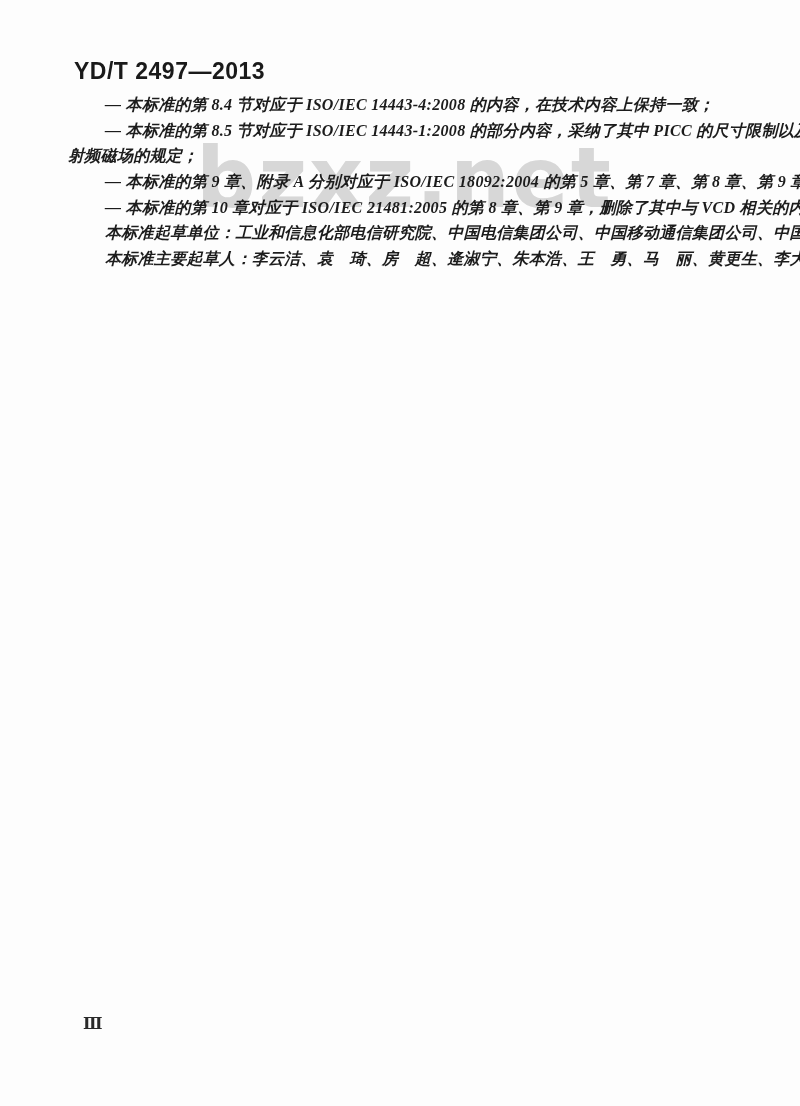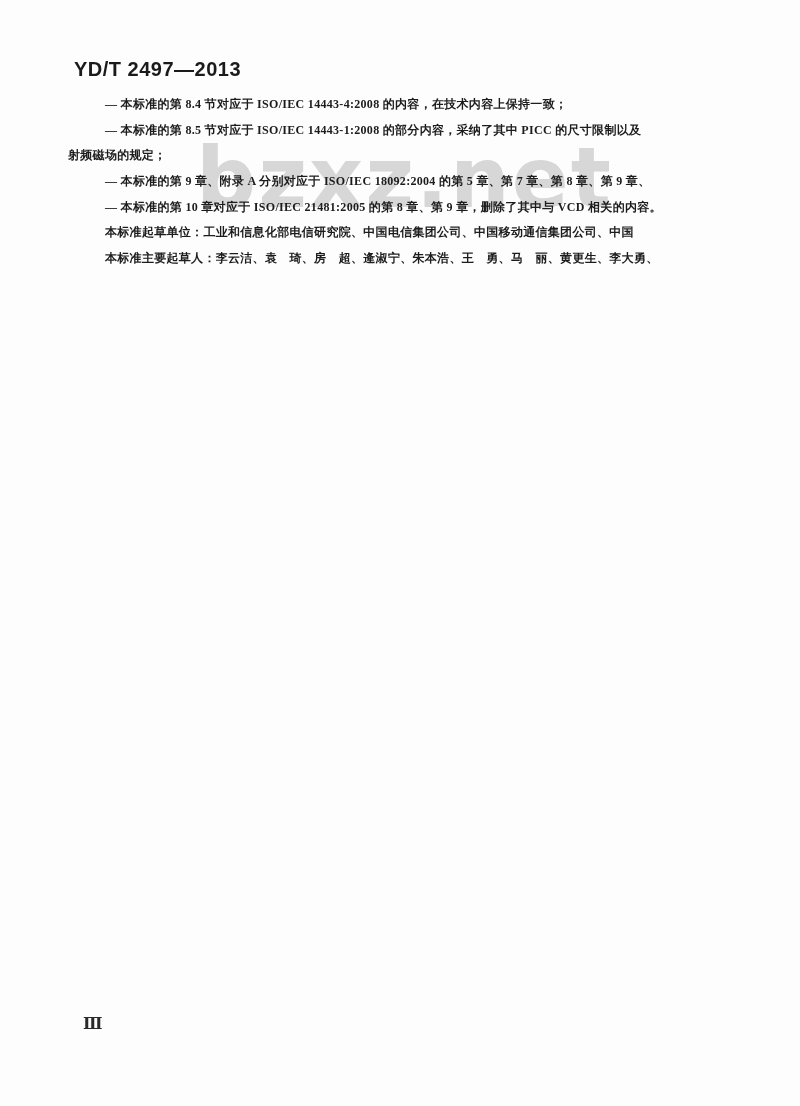--- a/index.html
+++ b/index.html
@@ -15,21 +15,21 @@
     overflow: hidden;
     font-family: "Liberation Serif", "DejaVu Serif", serif;
     color: #1c1c1c;
   }
   .doc-header {
     position: absolute;
     left: 74px;
     top: 58px;
     font-family: "Liberation Sans", "DejaVu Sans", sans-serif;
     font-weight: bold;
-    font-size: 20px;
+    font-size: 23px;
     letter-spacing: 0.5px;
     color: #1a1a1a;
     white-space: nowrap;
   }
   .watermark {
     position: absolute;
     left: 196px;
     top: 136px;
     font-family: "DejaVu Sans", "Liberation Sans", sans-serif;
     font-weight: 700;
@@ -45,26 +45,27 @@
     position: absolute;
     left: 68px;
     top: 92px;
     width: 676px;
     z-index: 1;
   }
   .body-text p {
     margin: 0;
     padding: 0;
     height: 25.7px;
-    font-size: 12px;
+    font-size: 16px;
     font-weight: 600;
     line-height: 25.7px;
     letter-spacing: 0.3px;
     white-space: nowrap;
     color: #1c1c1c;
+    font-style: italic;
   }
   .body-text p.indent {
     padding-left: 37px;
   }
   .page-number {
     position: absolute;
     left: 83px;
     top: 1014px;
     font-size: 16px;
     font-weight: bold;

